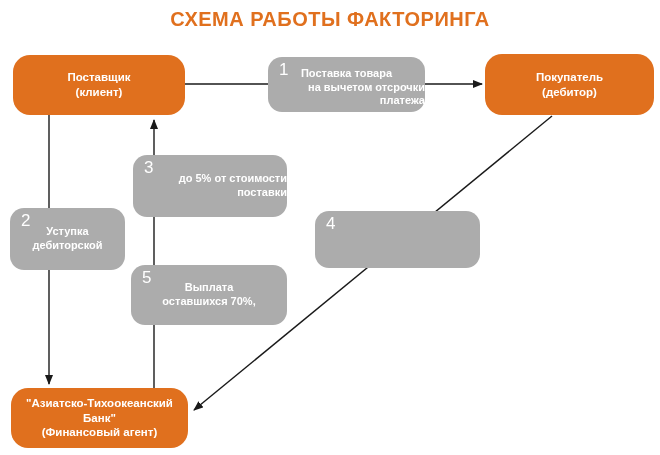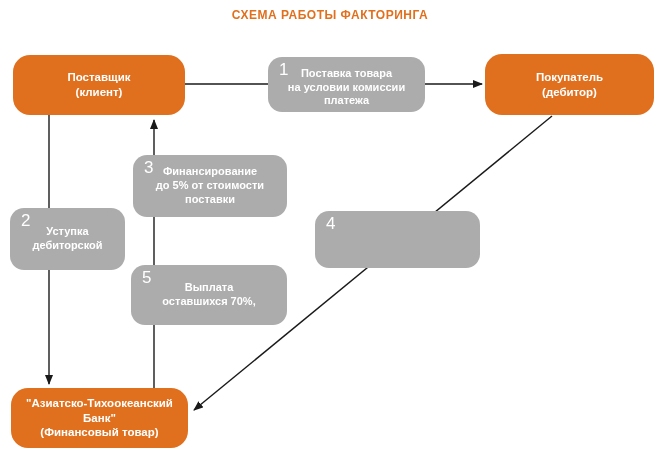--- a/index.html
+++ b/index.html
@@ -11,21 +11,21 @@
     font-family: "Liberation Sans", sans-serif;
     overflow: hidden;
   }
   .title {
     position: absolute;
     top: 8px;
     left: 0;
     width: 100%;
     text-align: center;
     color: #E0701E;
-    font-size: 12px;
+    font-size: 20px;
     font-weight: bold;
     letter-spacing: 0.5px;
   }
   svg.wires {
     position: absolute;
     left: 0; top: 0;
     width: 660px; height: 455px;
     z-index: 1;
   }
   .node {
@@ -67,20 +67,21 @@
   .step .lines {
     position: absolute;
     left: 0; top: 0; right: 0; bottom: 0;
     display: flex;
     flex-direction: column;
     align-items: center;
     justify-content: center;
     line-height: 1.25;
     padding: 2px 0;
     box-sizing: border-box;
+    text-align: right;
   }
   #step-1 { left: 268px; top: 57px;  width: 157px; height: 55px; }
   #step-2 { left: 10px;  top: 208px; width: 115px; height: 62px; }
   #step-3 { left: 133px; top: 155px; width: 154px; height: 62px; }
   #step-4 { left: 315px; top: 211px; width: 165px; height: 57px; }
   #step-5 { left: 131px; top: 265px; width: 156px; height: 60px; }
   #step-1 .lines { padding-top: 8px; }
 </style>
 </head>
 <body>
@@ -106,43 +107,42 @@
     <div>(клиент)</div>
   </div>
 
   <div class="node" id="node-buyer">
     <div>Покупатель</div>
     <div>(дебитор)</div>
   </div>
 
   <div class="node" id="node-bank">
     <div>"Азиатско-Тихоокеанский Банк"</div>
-    <div>(Финансовый товар)</div>
+    <div>(Финансовый агент)</div>
   </div>
 
   <div class="step" id="step-1">
     <span class="num">1</span>
     <div class="lines">
       <div>Поставка товара</div>
-      <div>на условии комиссии платежа</div>
+      <div>на вычетом отсрочки платежа</div>
     </div>
   </div>
 
   <div class="step" id="step-2">
     <span class="num">2</span>
     <div class="lines">
       <div>Уступка</div>
       <div>дебиторской</div>
     </div>
   </div>
 
   <div class="step" id="step-3">
     <span class="num">3</span>
     <div class="lines">
-      <div>Финансирование</div>
       <div>до 5% от стоимости поставки</div>
     </div>
   </div>
 
   <div class="step" id="step-4">
     <span class="num">4</span>
     <div class="lines">
     </div>
   </div>
 

